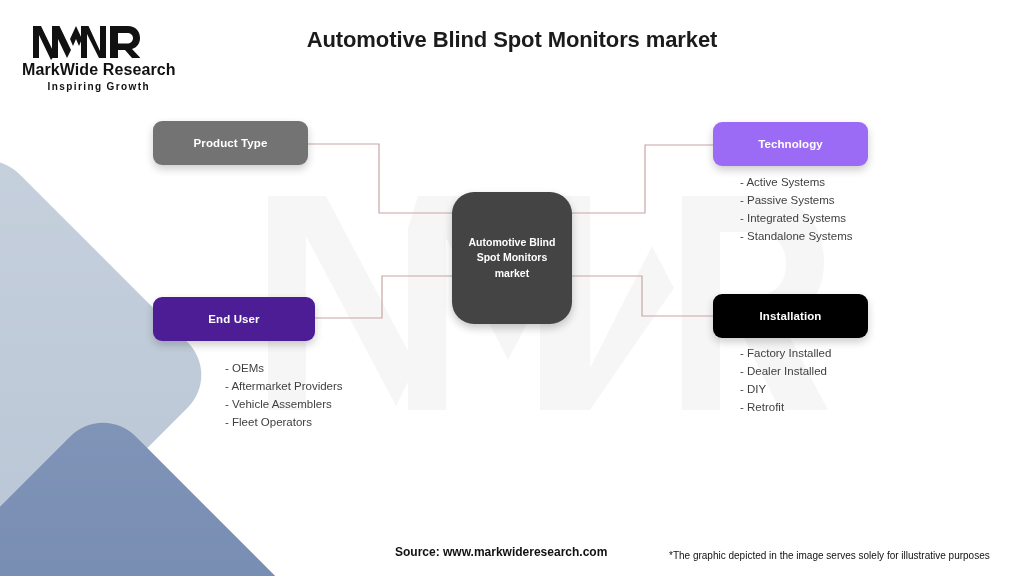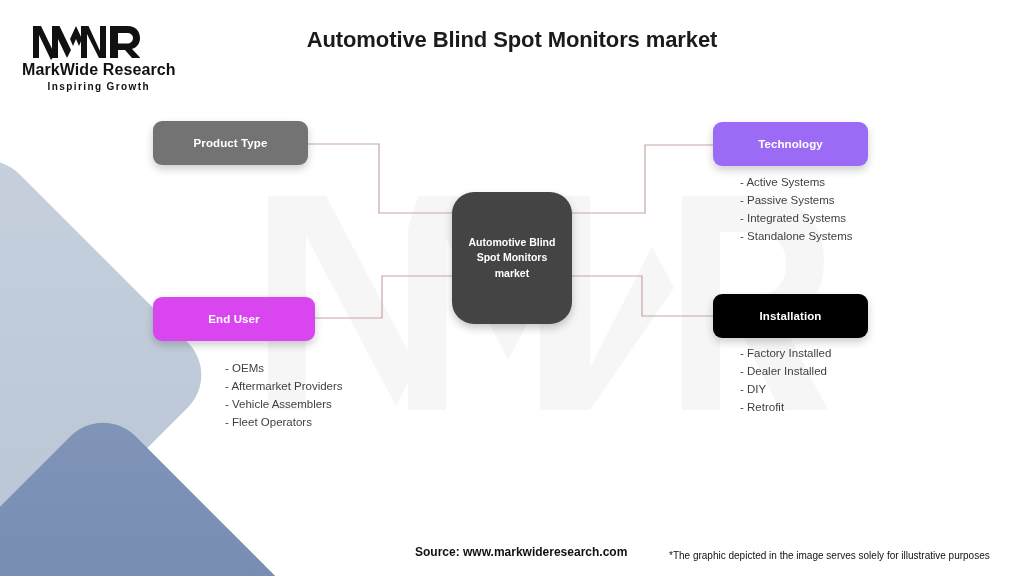--- a/index.html
+++ b/index.html
@@ -171,21 +171,20 @@
   .items-install  { left: 740px; top: 344px; }
 
   
   .source {
     position: absolute;
     left: 395px;
     top: 545px;
     font-size: 12px;
     font-weight: bold;
     color: #111111;
-    margin-left: 20px;
   }
   .disclaimer {
     position: absolute;
     left: 669px;
     top: 550px;
     font-size: 10px;
     color: #111111;
     white-space: nowrap;
   }
 </style>
@@ -243,21 +242,21 @@
   <div class="branch-pill pill-tech" style="background:#9B6BF5">
     <span>Technology</span>
   </div>
   <div class="branch-items items-tech">
     <div>- Active Systems</div>
     <div>- Passive Systems</div>
     <div>- Integrated Systems</div>
     <div>- Standalone Systems</div>
   </div>
 
-  <div class="branch-pill pill-enduser" style="background:#d946ef">
+  <div class="branch-pill pill-enduser" style="background:#4c1d95">
     <span>End User</span>
   </div>
   <div class="branch-items items-enduser">
     <div>- OEMs</div>
     <div>- Aftermarket Providers</div>
     <div>- Vehicle Assemblers</div>
     <div>- Fleet Operators</div>
   </div>
 
   <div class="branch-pill pill-install" style="background:#000000">

